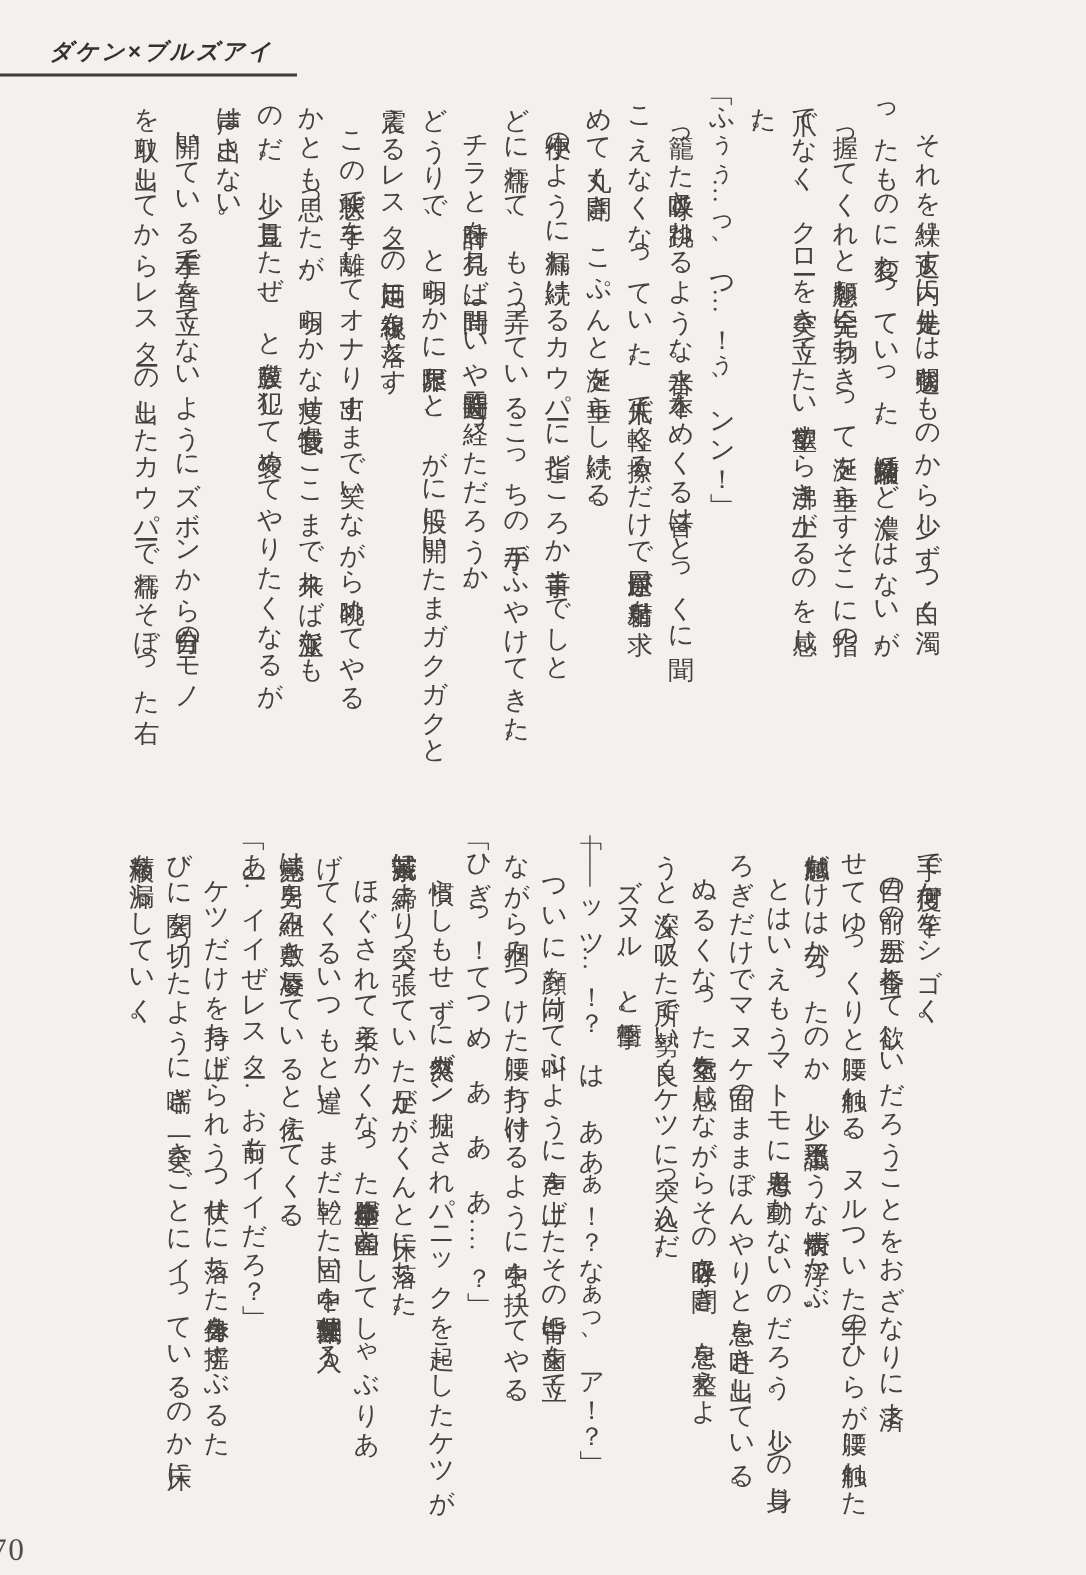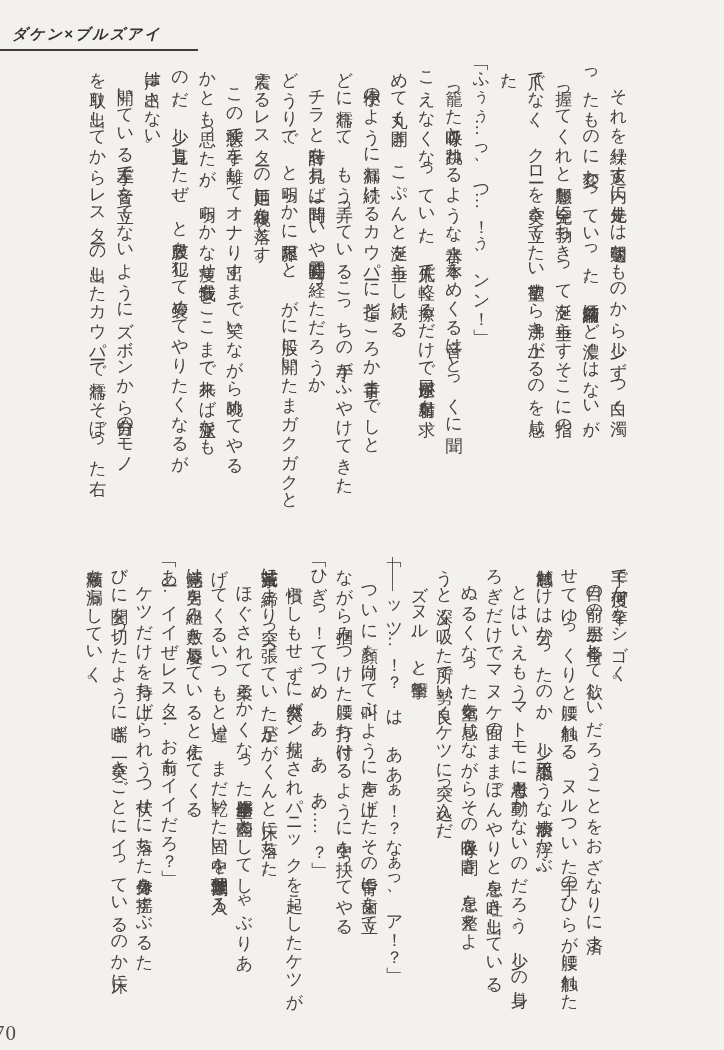--- a/index.html
+++ b/index.html
@@ -17,21 +17,21 @@
   .page {
     position: absolute;
     inset: 0;
   }
   
   .header {
     position: absolute;
     top: 23px;
     left: 0;
     width: 198px;
-    padding: 2px 0 5px 12px;
+    padding: 2px 0 5px 33px;
     border-bottom: 2px solid #3e3c39;
     box-sizing: border-box;
   }
   .header .title {
     font-family: "Liberation Sans", "DejaVu Sans", sans-serif;
     font-style: italic;
     font-weight: 700;
     font-size: 15px;
     letter-spacing: 2px;
     color: #34322f;

